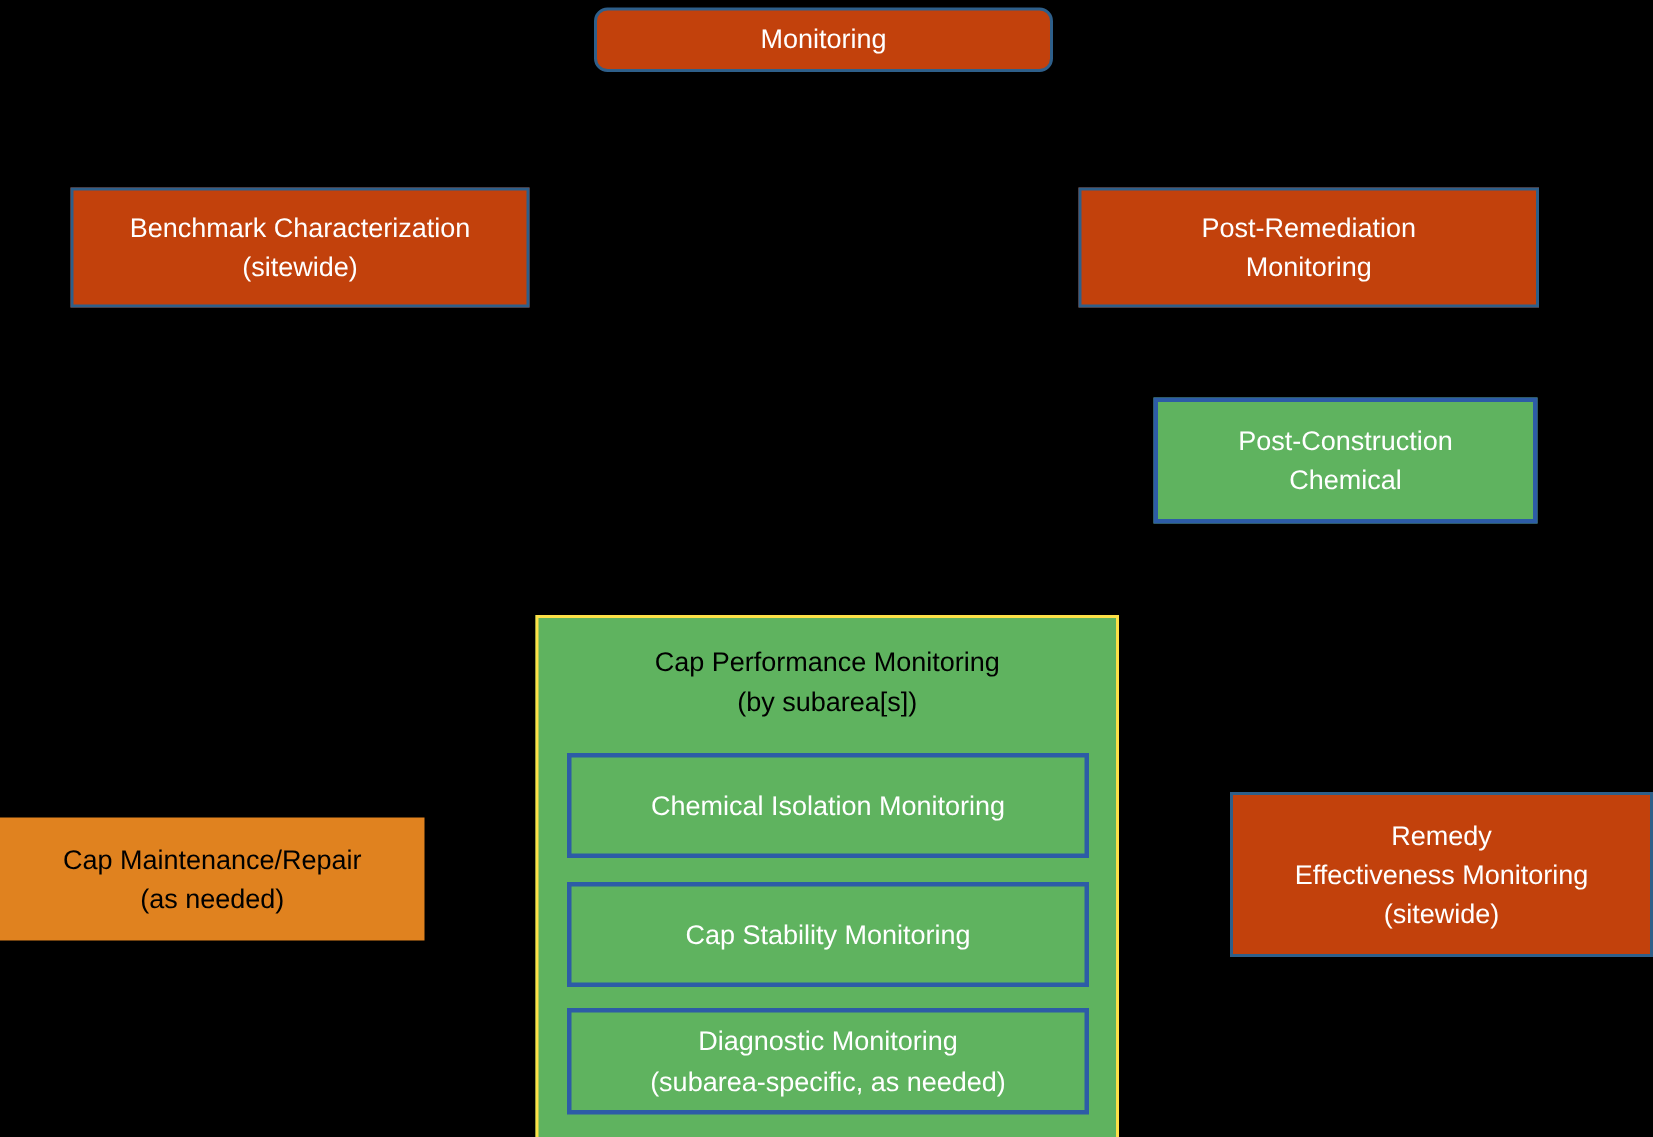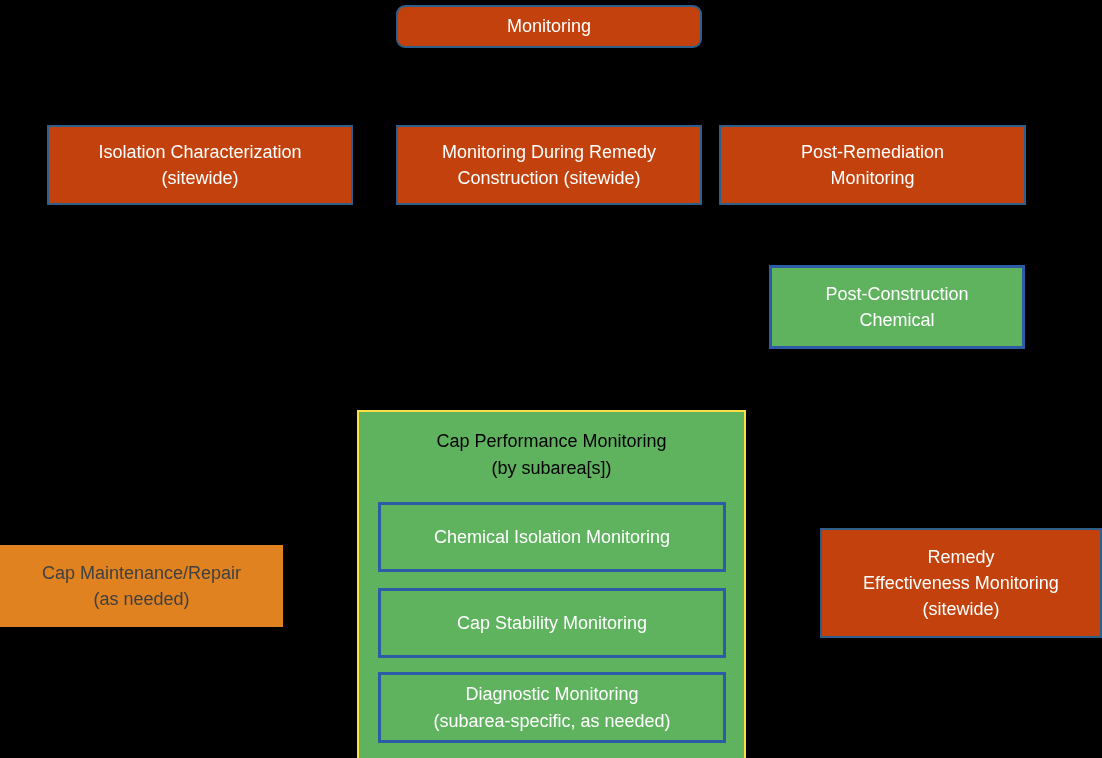--- a/index.html
+++ b/index.html
@@ -9,21 +9,21 @@
   }
   .box{
     position:absolute;box-sizing:border-box;
     display:flex;align-items:center;justify-content:center;
     text-align:center;white-space:pre-line;
     font-size:18px;line-height:1.45;
   }
   .blue{background:#c2410c;color:#FFFFFF;border:2px solid #2E5F8A;}
   .rounded{border-radius:9px;}
   .green-blue-border{background:#5FB35F;color:#FFFFFF;border:3px solid #2D5CA6;}
-  .orange{background:#E0821F;color:#404040;border:none;}
+  .orange{background:#E0821F;color:#000000;border:none;}
 
   #node-monitoring{left:396px;top:5px;width:306px;height:43px;}
   #node-baseline{left:47px;top:125px;width:306px;height:80px;}
   #node-during-construction{left:396px;top:125px;width:306px;height:80px;}
   #node-post-remediation{left:719px;top:125px;width:307px;height:80px;}
   #node-benchmark{left:769px;top:265px;width:256px;height:84px;}
 
   #node-cap-performance{
     position:absolute;left:357px;top:410px;width:389px;height:436px;
     box-sizing:border-box;background:#5FB35F;border:2px solid #fde047;
@@ -45,25 +45,23 @@
   #node-cap-maintenance{left:0;top:545px;width:283px;height:82px;}
   #node-remedy-effectiveness{left:820px;top:528px;width:282px;height:110px;}
 </style>
 </head>
 <body>
 
 <div class="canvas">
 
   <div id="node-monitoring" class="box blue rounded">Monitoring</div>
 
-  <div id="node-baseline" class="box blue">Isolation Characterization
+  <div id="node-baseline" class="box blue">Benchmark Characterization
 (sitewide)</div>
 
-  <div id="node-during-construction" class="box blue">Monitoring During Remedy
-Construction (sitewide)</div>
 
   <div id="node-post-remediation" class="box blue">Post-Remediation
 Monitoring</div>
 
   <div id="node-benchmark" class="box green-blue-border">Post-Construction
 Chemical</div>
 
   <div id="node-cap-performance">
     <div class="cap-title">Cap Performance Monitoring
 (by subarea[s])</div>

